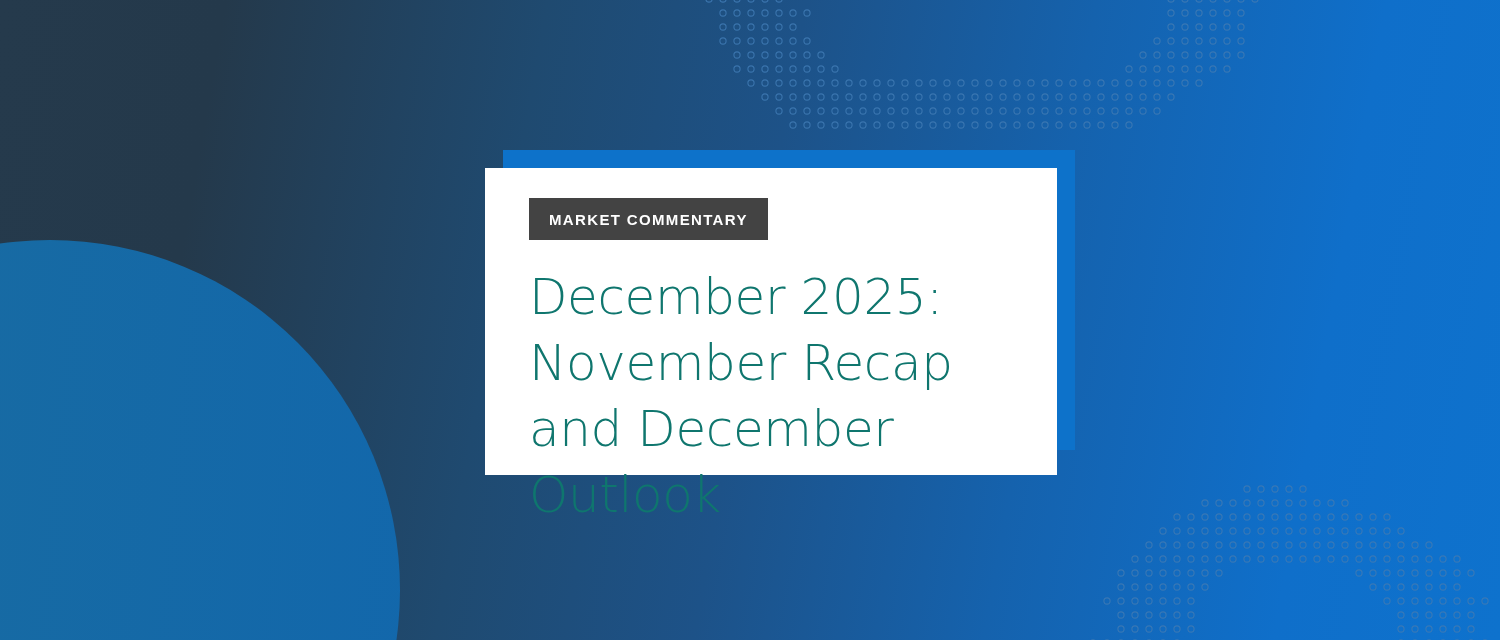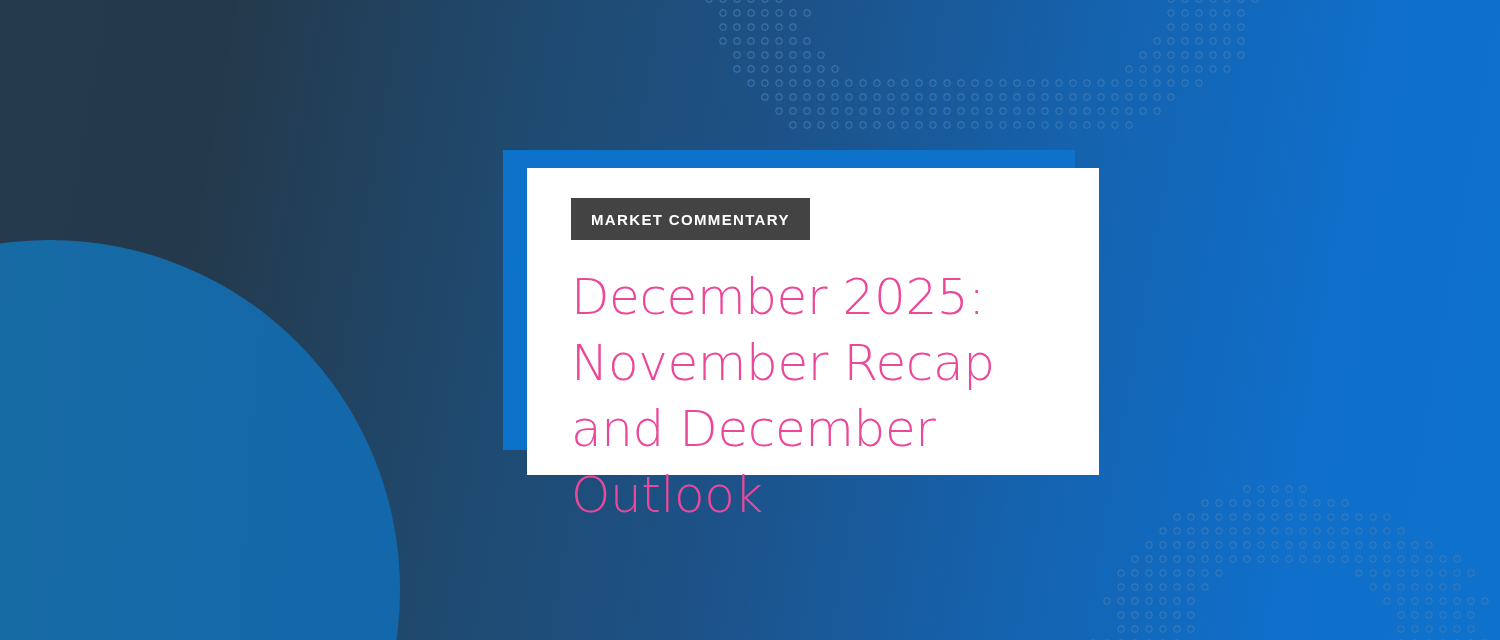--- a/index.html
+++ b/index.html
@@ -62,38 +62,37 @@
 
   
   #card {
     position: absolute;
     left: 485px;
     top: 168px;
     width: 572px;
     height: 307px;
     background: #ffffff;
     padding: 30px 44px 0 44px;
-    margin-left: 42px;
   }
 
   #badge {
     display: inline-block;
     background: #434343;
     color: #ffffff;
     font-size: 15px;
     font-weight: bold;
     letter-spacing: 1.35px;
     line-height: 1;
     padding: 14px 20px 13px 20px;
     white-space: nowrap;
   }
 
   #card-title {
     margin-top: 24px;
-    color: #ec4899;
+    color: #0f766e;
     font-family: "DejaVu Sans", sans-serif;
     font-size: 50px;
     font-weight: 300;
     line-height: 66px;
     letter-spacing: -0.4px;
     max-width: 520px;
   }
 </style>
 </head>
 <body>

